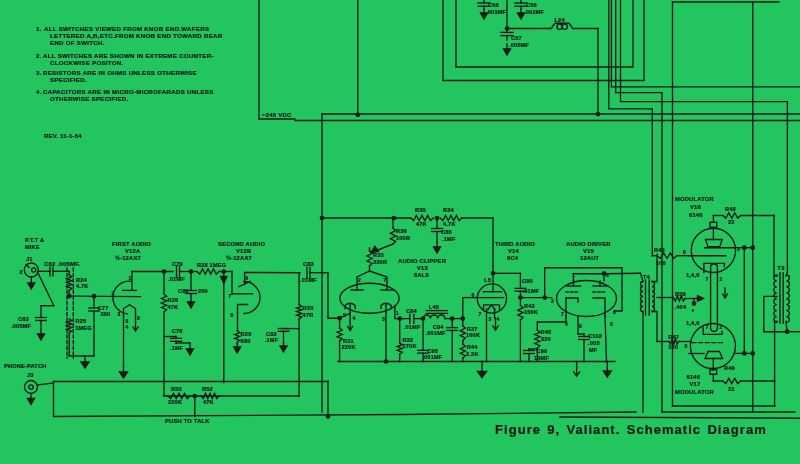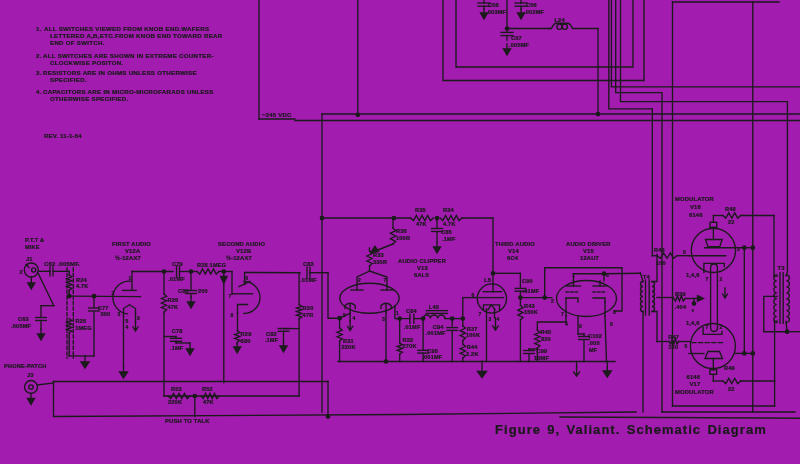--- a/index.html
+++ b/index.html
@@ -1,15 +1,15 @@
 <!DOCTYPE html>
 <html><head><meta charset="utf-8">
 <style>
 html,body{margin:0;padding:0;background:#ffffff;}
-#page{position:relative;width:800px;height:464px;background:#a21caf;overflow:hidden;}
+#page{position:relative;width:800px;height:464px;background:#22c55e;overflow:hidden;}
 text{font-family:"Liberation Sans",sans-serif;fill:#1a1a1a;stroke:#1a1a1a;stroke-width:0.22px;}
 path,circle,rect,ellipse{stroke:#1a1a1a;stroke-width:1.35px;}
 </style></head><body>
 <div id="page">
 <svg width="800" height="464" viewBox="0 0 800 464" fill="none" stroke-linecap="square">
 
 <text x="36" y="31" font-size="6.15" text-anchor="start" font-weight="bold" letter-spacing="0.28">1.</text>
 <text x="44" y="31" font-size="6.15" text-anchor="start" font-weight="bold" letter-spacing="0.28">ALL SWITCHES VIEWED FROM KNOB END.WAFERS</text>
 <text x="50" y="38" font-size="6.15" text-anchor="start" font-weight="bold" letter-spacing="0.28">LETTERED A,B,ETC.FROM KNOB END TOWARD REAR</text>
 <text x="50" y="45" font-size="6.15" text-anchor="start" font-weight="bold" letter-spacing="0.28">END OF SWITCH.</text>

